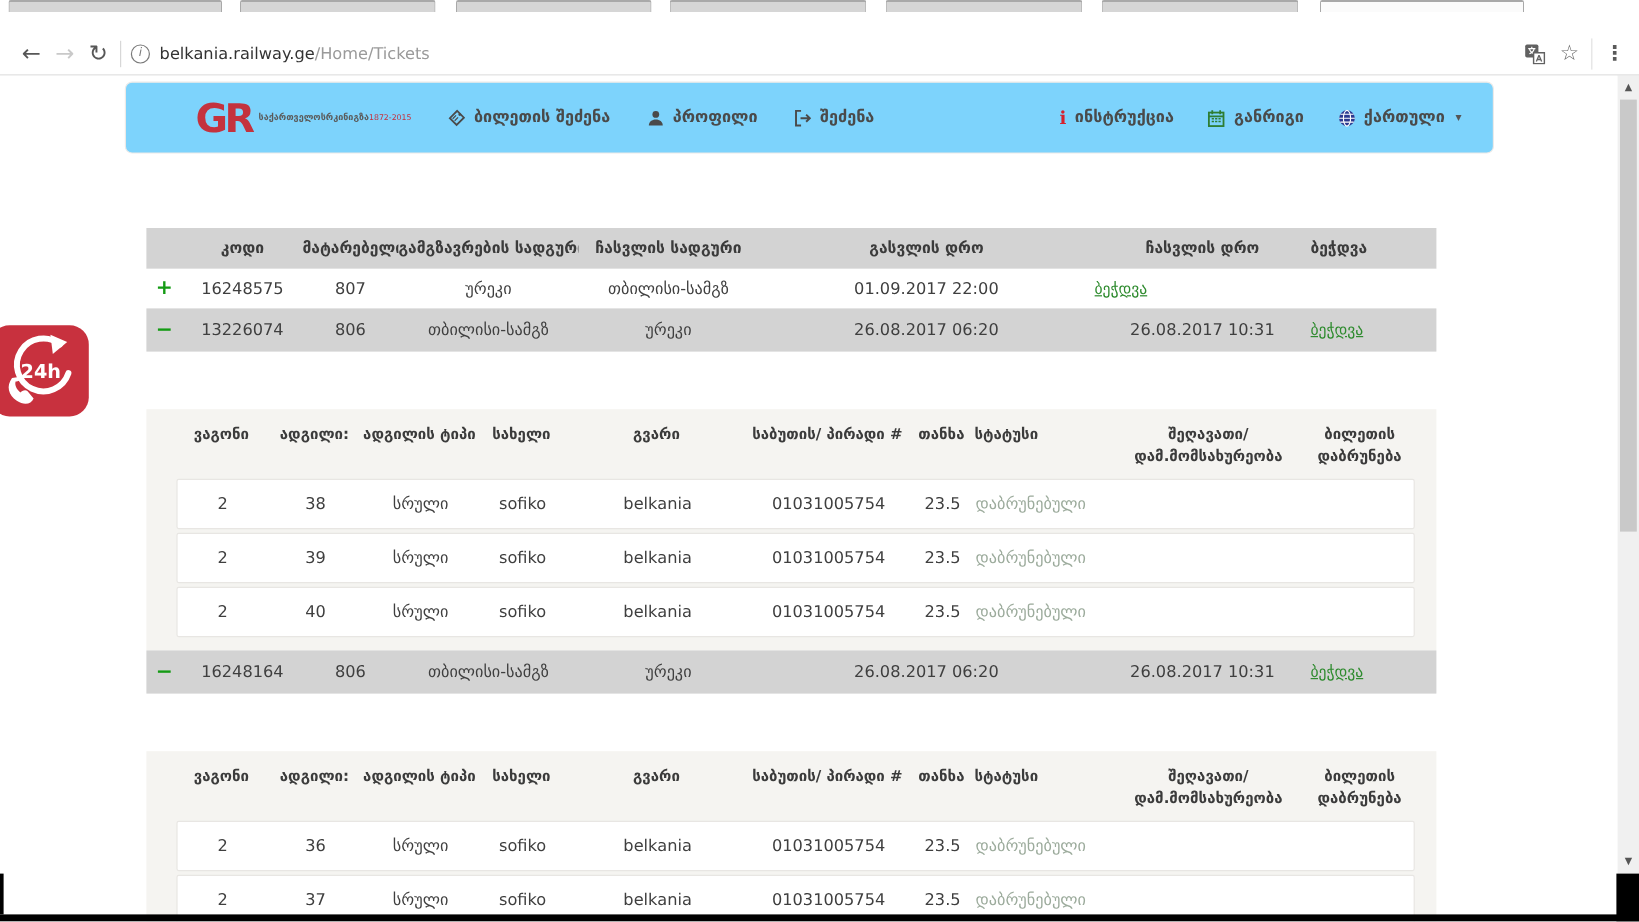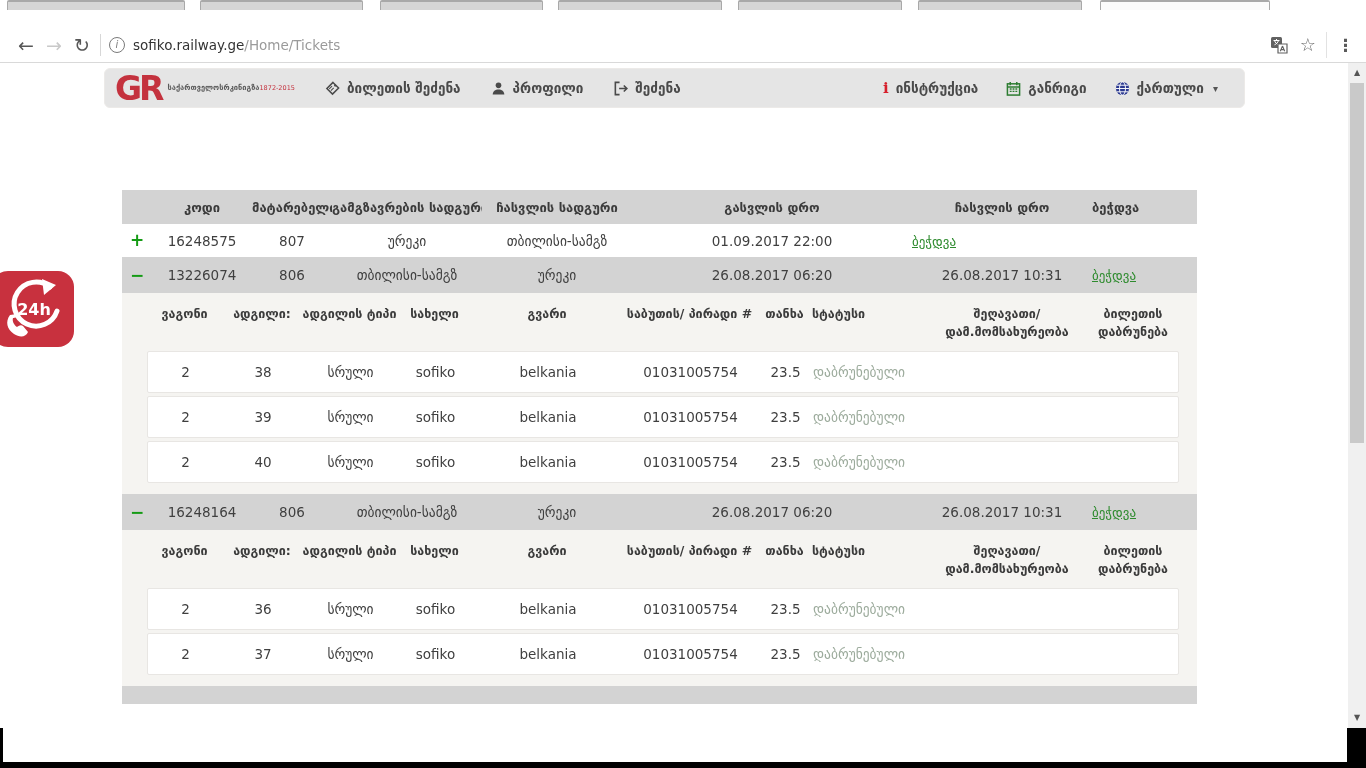--- a/index.html
+++ b/index.html
@@ -24,22 +24,22 @@
   .url .path { color:#9a9a9a; }
   .tb-right { margin-left:auto; display:flex; align-items:center; }
   .translate-ic { width:18px; height:18px; margin-right:12px; }
   .star { font-size:18px; color:#696969; margin-right:10px; }
   .tb-sep2 { width:1px; height:26px; background:#e2e2e2; margin-right:10px; }
   .dots { font-size:17px; font-weight:bold; color:#5a5a5a; letter-spacing:0; }
 
   
   .page { position:absolute; top:63px; left:0; width:1348px; bottom:0; background:#fff; overflow:hidden; }
 
-  .appbar { position:absolute; top:5px; left:104px; width:1141px; height:40px;
-    background:#e5e5e5; border:1px solid #eceae8; border-radius:6px; display:flex; align-items:center; }
+  .appbar { position:absolute; top:5px; left:104px; width:1141px; height:60px;
+    background:#7dd3fc; border:1px solid #eceae8; border-radius:6px; display:flex; align-items:center;padding-left:48px; }
   .logo { display:flex; align-items:center; margin-left:10px; cursor:pointer; }
   .logo-gr { font-size:33px; font-weight:900; color:#c4323e; letter-spacing:-3px; line-height:1; }
   .logo-txt { margin-left:6px; display:flex; flex-direction:row; line-height:1.15; }
   .logo-txt .l1 { font-size:7.5px; color:#5a5a5a; font-weight:bold; }
   .logo-txt .yrs { font-size:6.5px; color:#c4323e; margin-top:1px; }
   .navitem { display:flex; align-items:center; gap:7px; font-size:13.5px; font-weight:bold;
     color:#4a4a4a; cursor:pointer; white-space:nowrap; }
   .navitem.active { background:#c4323e; color:#fff; height:56px; padding:0 22px; margin-left:42px;
     border-radius:0; }
   .nv { margin-left:30px; }
@@ -53,21 +53,21 @@
   .trow { display:grid; grid-template-columns:30px 100px 80px 150px 150px 280px 180px 1fr;
     align-items:center; width:100%; }
   .thead { background:#d3d3d3; height:34px; font-size:13px; font-weight:bold; color:#3b3b3b; }
   .rrow { height:33px; font-size:13.5px; background:#fff; }
   .rrow.exp { background:#d3d3d3; height:36px; }
   .c { text-align:center; overflow:hidden; white-space:nowrap; }
   .c.left { text-align:left; }
   .expbtn { color:#149b14; font-weight:900; font-size:17px; cursor:pointer; line-height:1; }
   .plink { color:#2e8b2e; text-decoration:underline; font-size:13px; cursor:pointer; }
 
-  .panel { background:#f5f4f1; padding:12px 18px 8px 25px; }
+  .panel { background:#f5f4f1; padding:12px 18px 8px 25px;margin-top:48px; }
   .sgrid { display:grid; grid-template-columns:75px 80px 95px 75px 150px 135px 55px 115px 160px 1fr;
     width:1032px; }
   .shead { font-size:12.5px; font-weight:bold; color:#3b3b3b; min-height:46px; }
   .shead .c { white-space:normal; line-height:1.45; align-self:start; }
   .seatcard { background:#fff; border:1px solid #e8e6e3; border-radius:2px; height:42px;
     margin-bottom:3px; align-items:center; font-size:13.5px; }
   .status { color:#9cab9c; }
   .stripe { background:#d3d3d3; height:18px; margin-top:0; }
 
   
@@ -99,21 +99,21 @@
   <div class="tab active" style="left:1100px;width:170px;"></div>
 </div>
 
 <div class="toolbar">
   <span class="navbtn">←</span>
   <span class="navbtn disabled">→</span>
   <span class="navbtn">↻</span>
   <span class="tb-sep"></span>
   <span class="pageinfo">i</span>
   <span class="url">
-    <span class="host">sofiko.railway.ge</span><span class="path">/Home/Tickets</span>
+    <span class="host">belkania.railway.ge</span><span class="path">/Home/Tickets</span>
   </span>
   <span class="tb-right">
     <svg class="translate-ic" viewBox="0 0 18 18">
       <rect x="1" y="1" width="11" height="11" rx="1.5" fill="#616161"></rect>
       <path d="M3.5 4.5h6M6.5 3v1.5M4.5 4.5c.5 2 2.5 3.8 4 4.3M8.5 4.5c-.5 2-2.5 3.8-4 4.3" stroke="#fff" stroke-width="1" fill="none"></path>
       <path d="M8 8h9v9h-9z" fill="#fff" stroke="#616161" stroke-width="1.2"></path>
       <path d="M12.5 10l-2.2 5.2M12.5 10l2.2 5.2M11 13.6h3" stroke="#616161" stroke-width="1.1" fill="none"></path>
     </svg>
     <span class="star">☆</span>
     <span class="tb-sep2"></span>

